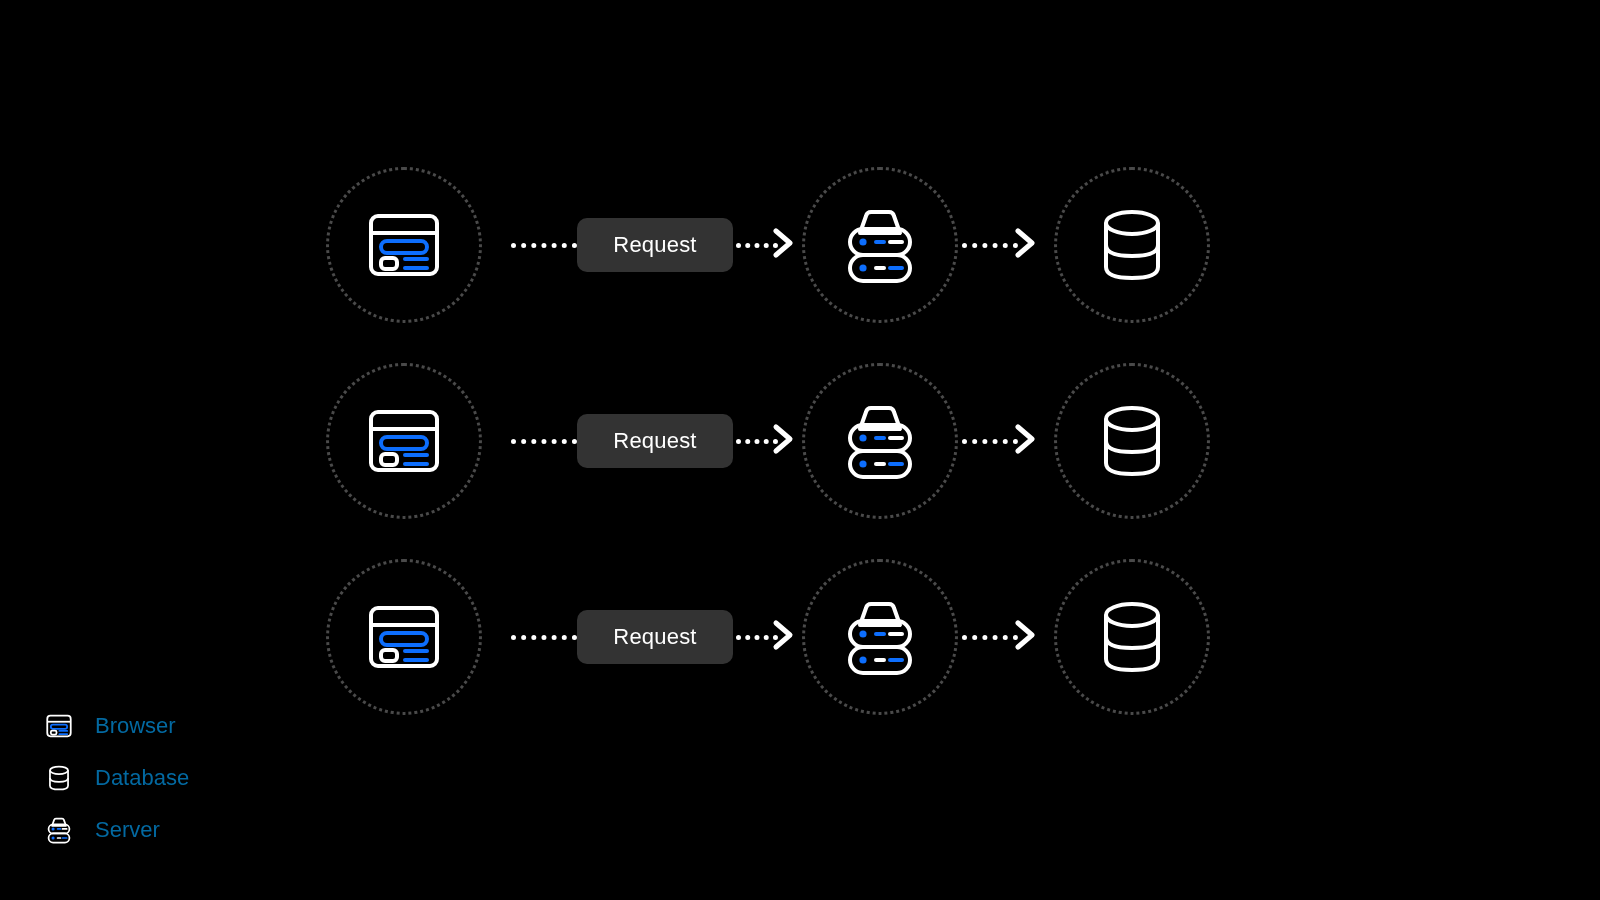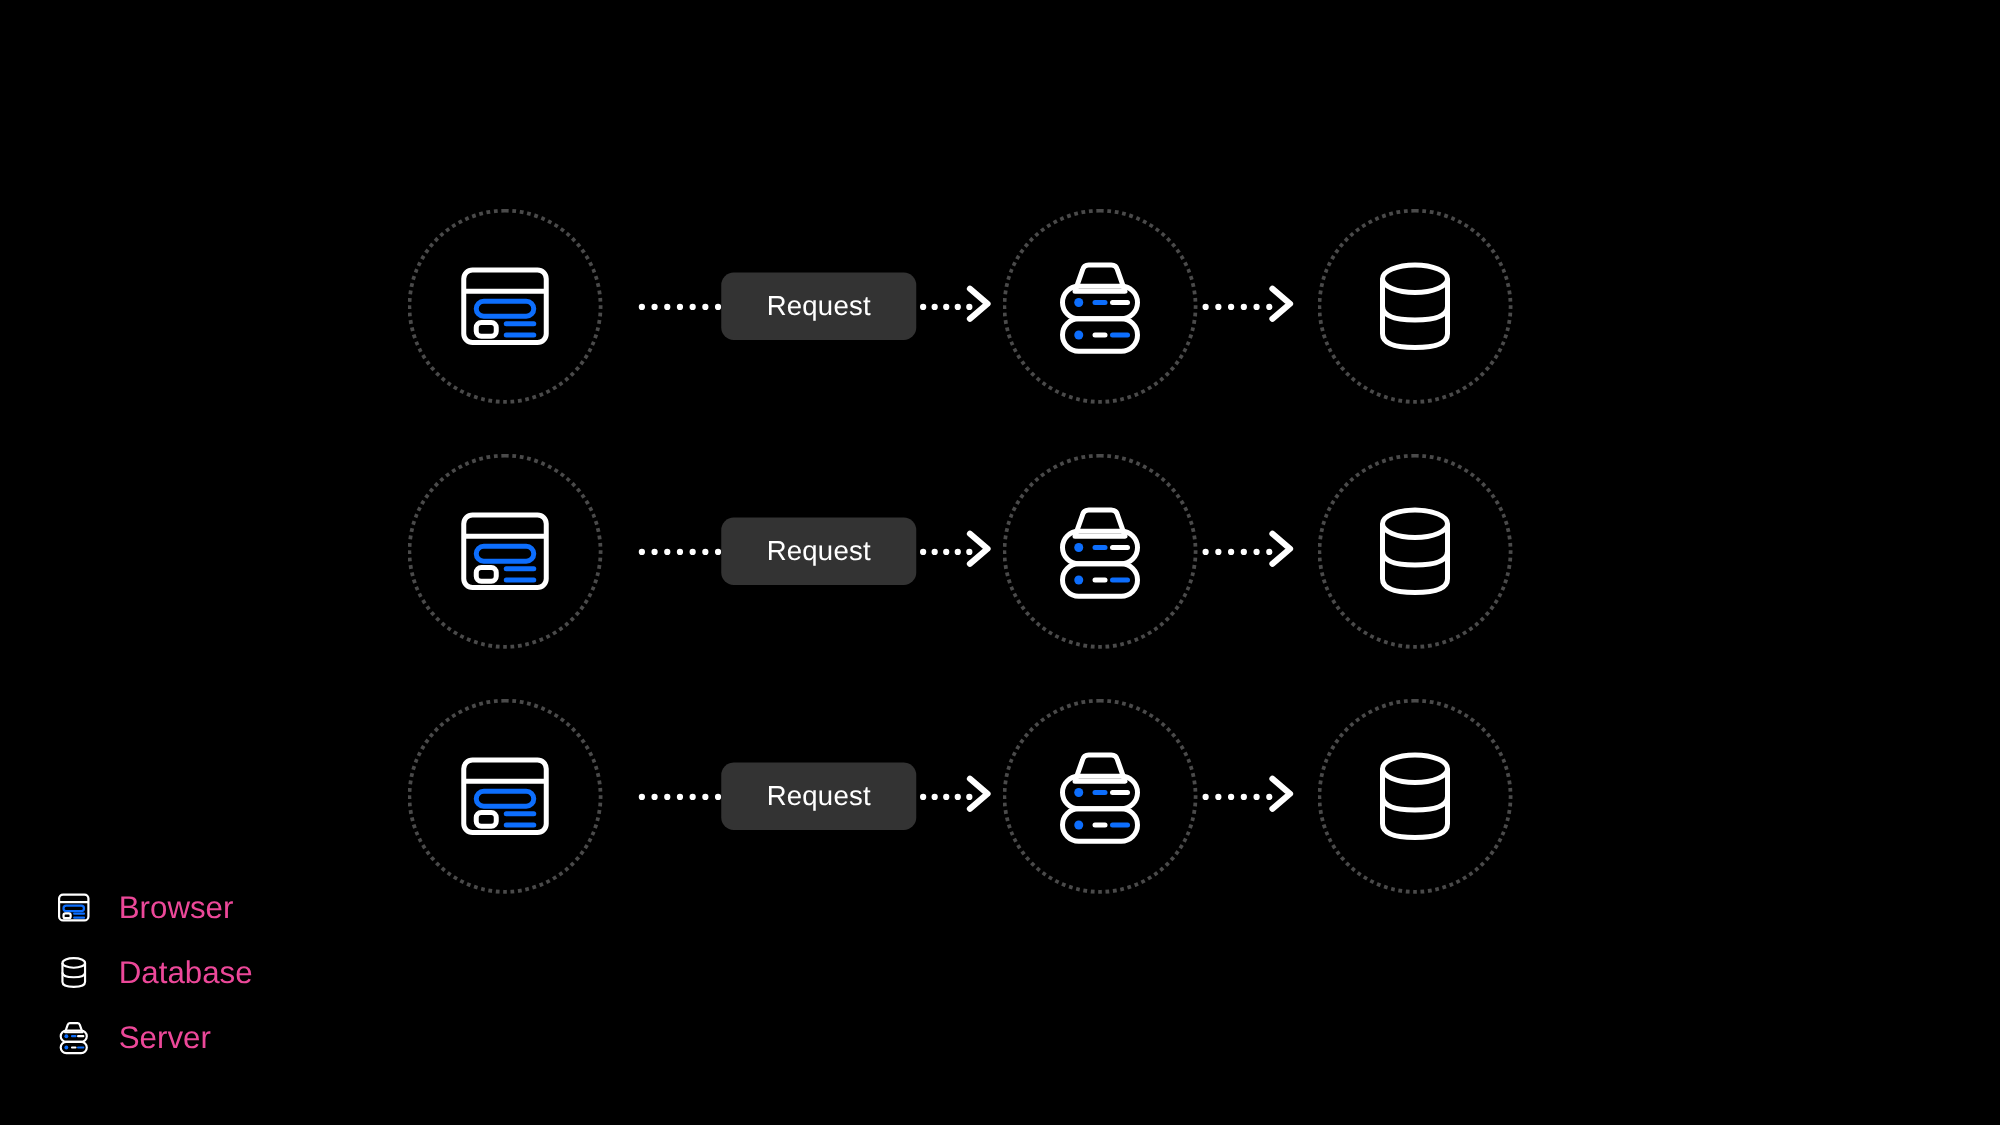--- a/index.html
+++ b/index.html
@@ -103,22 +103,22 @@
   .legend-icon {
     width: 34px;
     height: 34px;
     display: flex;
     align-items: center;
     justify-content: center;
     flex: 0 0 34px;
   }
   .legend-label {
     margin-left: 19px;
-    color: #ec4899;
-    font-size: 25px;
+    color: #0369a1;
+    font-size: 22px;
     font-family: "Liberation Sans", sans-serif;
     white-space: nowrap;
   }
 </style>
 </head>
 <body>
 
 <div id="stage">
 
   <div class="flow-row row-1">

